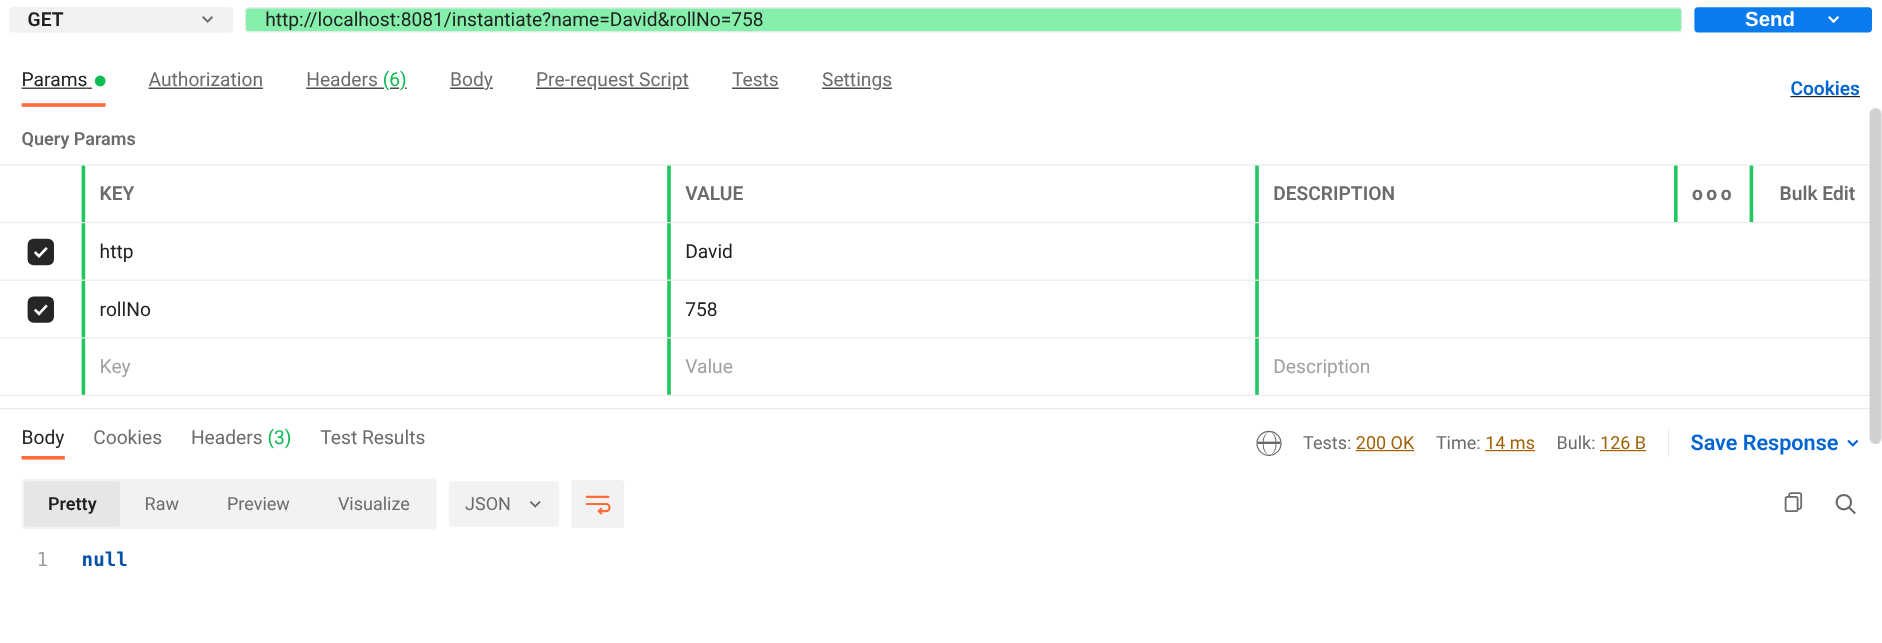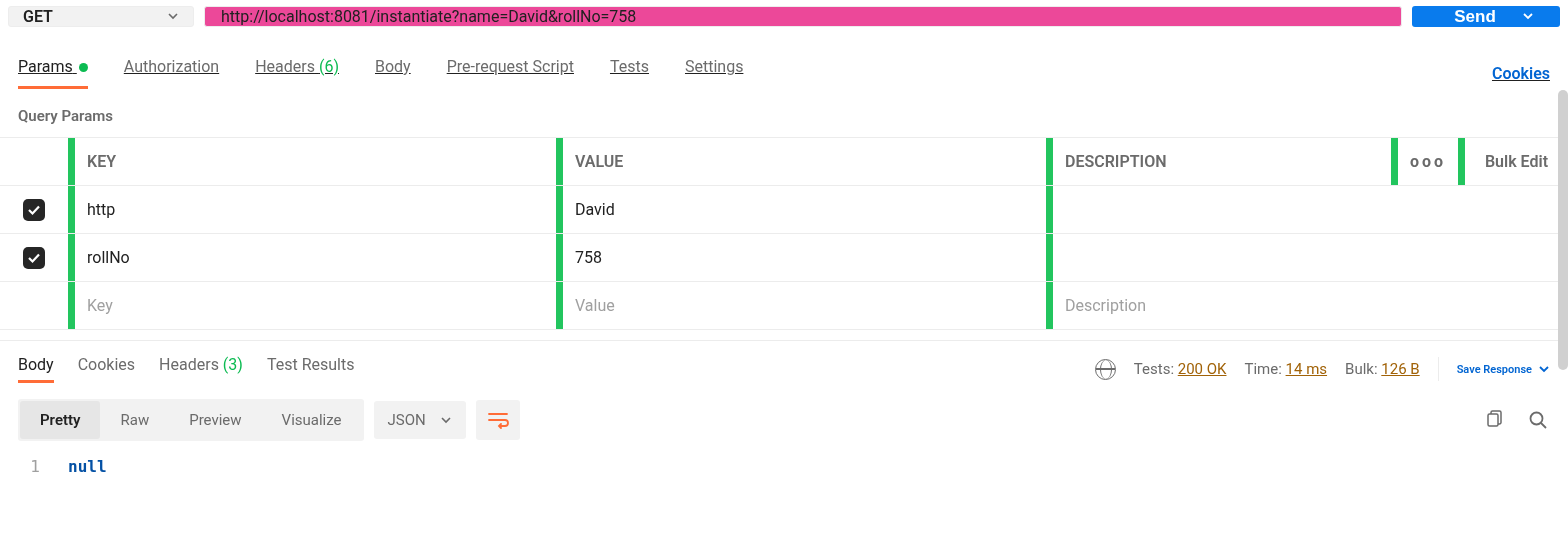--- a/index.html
+++ b/index.html
@@ -28,21 +28,21 @@
       padding: 0 14px;
       width: 186px;
       font-weight: 600;
       font-size: 16px;
       color: #212121;
       cursor: pointer;
     }
     .method-select .chevron { color: #6b6b6b; }
     .url-input {
       flex: 1;
-      background: #ec4899;
+      background: #86efac;
       border: 1px solid #ededed;
       border-radius: 3px;
       padding: 0 16px;
       font-size: 16px;
       color: #212121;
       display: flex;
       align-items: center;
     }
     .send-button {
       background: #097bed;
@@ -131,21 +131,21 @@
       background: #262626;
       border-radius: 5px;
       display: flex;
       align-items: center;
       justify-content: center;
       cursor: pointer;
     }
     .checkbox svg { width: 14px; height: 14px; }
     .cell {
       padding: 0 12px;
-      border-left: 7px solid #22c55e;
+      border-left: 3px solid #22c55e;
       height: 100%;
       display: flex;
       align-items: center;
       font-size: 16px;
     }
     .cell.key { flex: 0 0 488px; }
     .cell.value { flex: 0 0 490px; }
     .cell.desc { flex: 1; }
     .cell.actions { flex: 0 0 58px; justify-content: center; color: #6b6b6b; letter-spacing: 3px; font-weight: bold; cursor: pointer; }
     .cell.bulkedit { flex: 0 0 110px; font-weight: 600; cursor: pointer; justify-content: center; }
@@ -183,21 +183,21 @@
       display: flex;
       align-items: center;
       gap: 18px;
       font-size: 15px;
       color: #6b6b6b;
     }
     .response-stats .green { color: #a16207; text-decoration: underline; }
     .save-response {
       color: #0265d2;
       font-weight: 600;
-      font-size: 11px;
+      font-size: 18px;
       display: flex;
       align-items: center;
       gap: 6px;
       cursor: pointer;
     }
     .globe-icon {
       width: 21px; height: 21px;
       border: 1.5px solid #6b6b6b;
       border-radius: 50%;
       position: relative;

